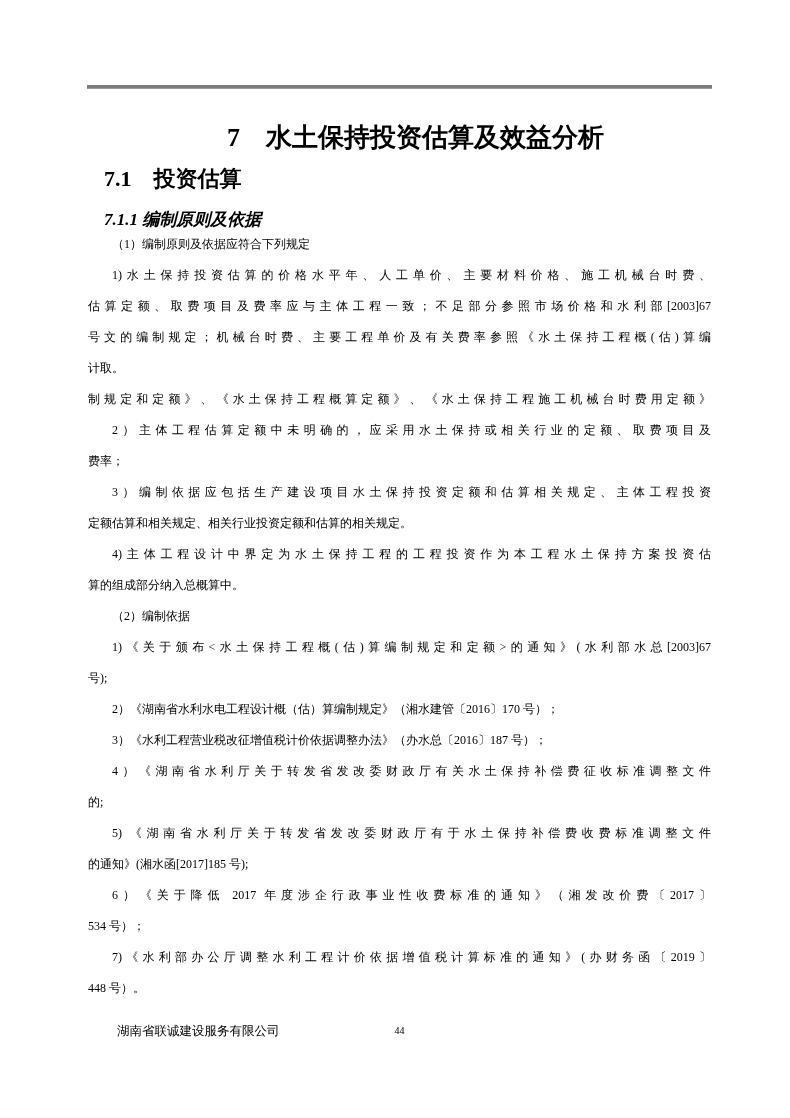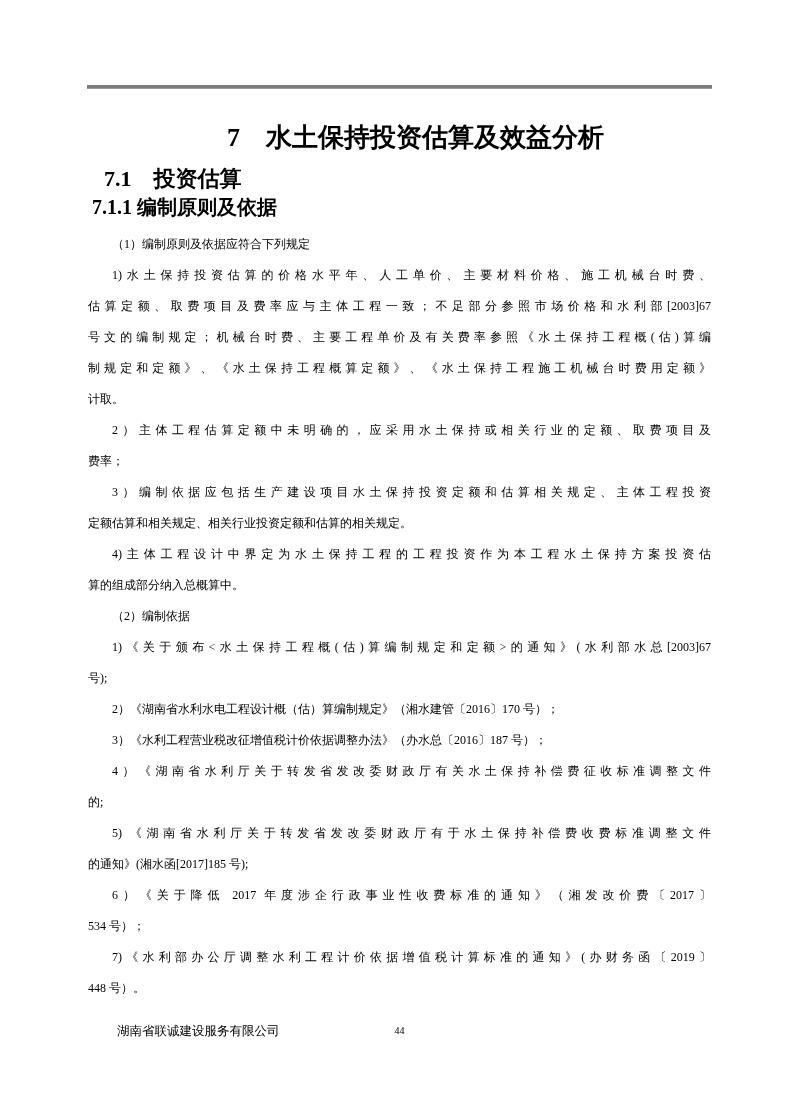--- a/index.html
+++ b/index.html
@@ -47,24 +47,25 @@
     top: 152px;
     margin: 12px;
     font-size: 22px;
     line-height: 30px;
     font-weight: bold;
   }
   .subsection-title {
     position: absolute;
     left: 92px;
     top: 194px;
-    margin: 0;
-    font-size: 20px;
+    margin: 12px;
+    font-size: 17px;
     line-height: 27px;
     font-weight: bold;
+    font-style: italic;
   }
   .body-text {
     position: absolute;
     left: 88px;
     top: 229px;
     width: 623px;
     font-size: 12px;
     line-height: 31px;
   }
   .ln {
@@ -106,22 +107,22 @@
 
   <h2 class="section-title">7.1　投资估算</h2>
 
   <h3 class="subsection-title">7.1.1 编制原则及依据</h3>
 
   <div class="body-text">
     <div class="ln ind">（1）编制原则及依据应符合下列规定</div>
     <div class="ln ind fill">1)水土保持投资估算的价格水平年、人工单价、主要材料价格、施工机械台时费、</div>
     <div class="ln fill">估算定额、取费项目及费率应与主体工程一致；不足部分参照市场价格和水利部[2003]67</div>
     <div class="ln fill">号文的编制规定；机械台时费、主要工程单价及有关费率参照《水土保持工程概(估)算编</div>
+    <div class="ln">计取。</div>
     <div class="ln fill">制规定和定额》、《水土保持工程概算定额》、《水土保持工程施工机械台时费用定额》</div>
-    <div class="ln">计取。</div>
     <div class="ln ind fill">2）主体工程估算定额中未明确的，应采用水土保持或相关行业的定额、取费项目及</div>
     <div class="ln">费率；</div>
     <div class="ln ind fill">3）编制依据应包括生产建设项目水土保持投资定额和估算相关规定、主体工程投资</div>
     <div class="ln">定额估算和相关规定、相关行业投资定额和估算的相关规定。</div>
     <div class="ln ind fill">4)主体工程设计中界定为水土保持工程的工程投资作为本工程水土保持方案投资估</div>
     <div class="ln">算的组成部分纳入总概算中。</div>
     <div class="ln ind">（2）编制依据</div>
     <div class="ln ind fill">1)《关于颁布&lt;水土保持工程概(估)算编制规定和定额&gt;的通知》(水利部水总[2003]67</div>
     <div class="ln">号);</div>
     <div class="ln ind">2）《湖南省水利水电工程设计概（估）算编制规定》（湘水建管〔2016〕170 号）；</div>

